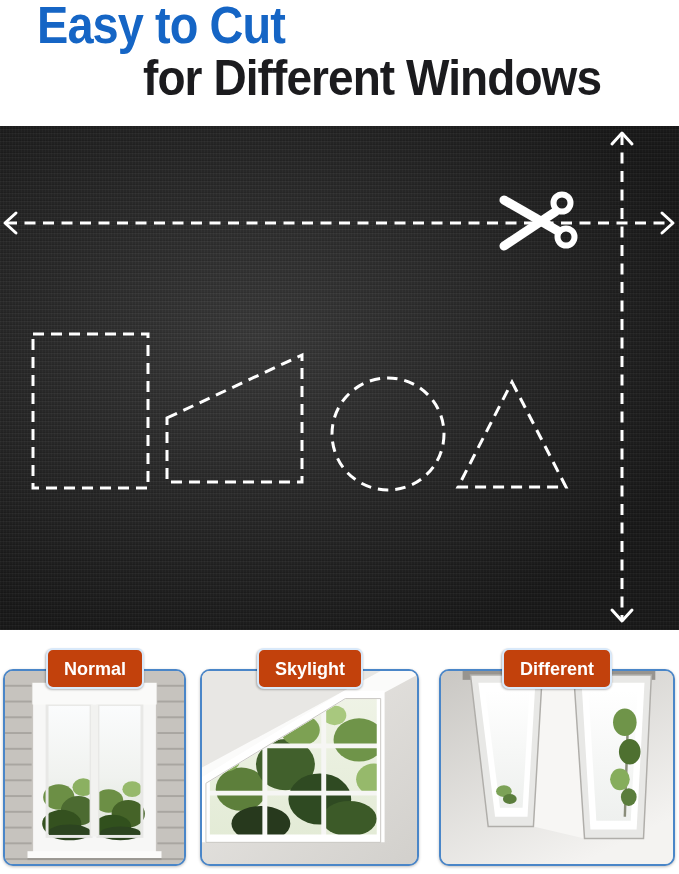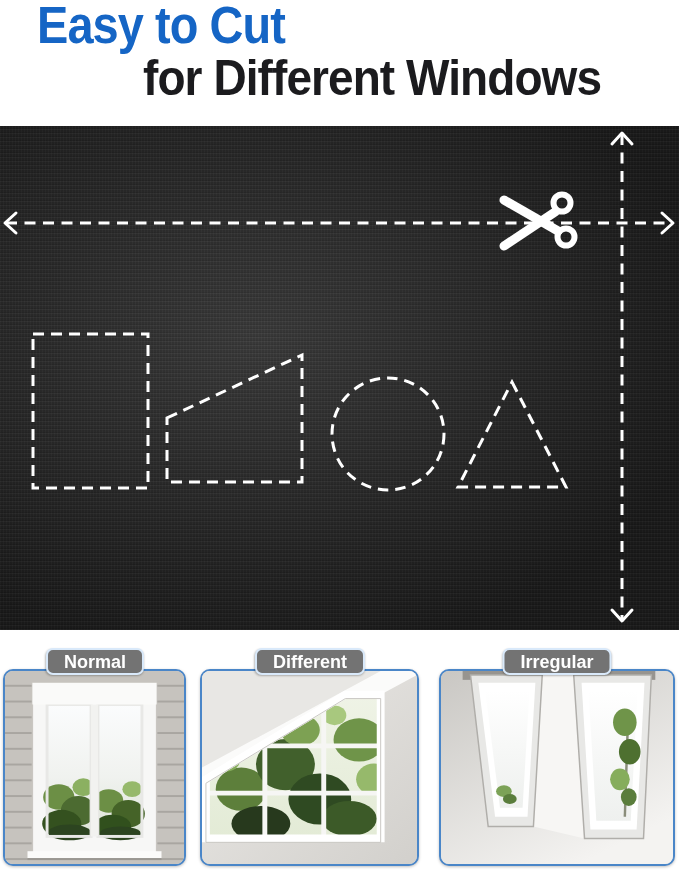--- a/index.html
+++ b/index.html
@@ -23,22 +23,22 @@
   .fabric svg{position:absolute;inset:0;}
 
   
   .card{position:absolute;top:669px;height:197px;border:2px solid #4A86C8;
         border-radius:10px;overflow:hidden;box-sizing:border-box;background:#ddd;
         box-shadow:0 1px 3px rgba(0,0,0,.25);}
   .card svg{display:block;width:100%;height:100%;}
   .card-1{left:3px;width:183px;}
   .card-2{left:200px;width:219px;}
   .card-3{left:439px;width:236px;}
-  .tab{position:absolute;top:648px;height:27px;padding:0 16px;box-sizing:border-box;
-       background:#737373;border:2px solid #D9E9FA;border-radius:7px;
+  .tab{position:absolute;top:648px;height:41px;padding:0 16px;box-sizing:border-box;
+       background:#c2410c;border:2px solid #D9E9FA;border-radius:7px;
        color:#fff;font-weight:bold;font-size:18px;line-height:22px;
        display:flex;align-items:center;justify-content:center;white-space:nowrap;
        transform:translateX(-50%);box-shadow:0 1px 2px rgba(0,0,0,.25);z-index:3;}
   .tab-1{left:95px;}  .tab-2{left:310px;}  .tab-3{left:557px;}
 </style>
 </head>
 <body>
 
 <div class="stage">
 
@@ -73,24 +73,24 @@
         <circle cx="388" cy="308" r="56" stroke-dasharray="10.5 7"></circle>
         <polygon points="512,256 566,361 458,361" stroke-dasharray="11 7"></polygon>
       </g>
     </svg>
   </div>
 
   <div class="tab tab-1">
     <span>Normal</span>
   </div>
   <div class="tab tab-2">
+    <span>Skylight</span>
+  </div>
+  <div class="tab tab-3">
     <span>Different</span>
-  </div>
-  <div class="tab tab-3">
-    <span>Irregular</span>
   </div>
 
   <div class="card card-1">
     <svg viewBox="0 0 183 196" preserveAspectRatio="none">
       <defs>
         <pattern id="siding" width="183" height="16" patternUnits="userSpaceOnUse">
           <rect width="183" height="16" fill="#c6c3be"></rect>
           <rect y="14" width="183" height="2" fill="#a9a6a1"></rect>
         </pattern>
         <linearGradient id="sky1" x1="0" y1="0" x2="0" y2="1">

